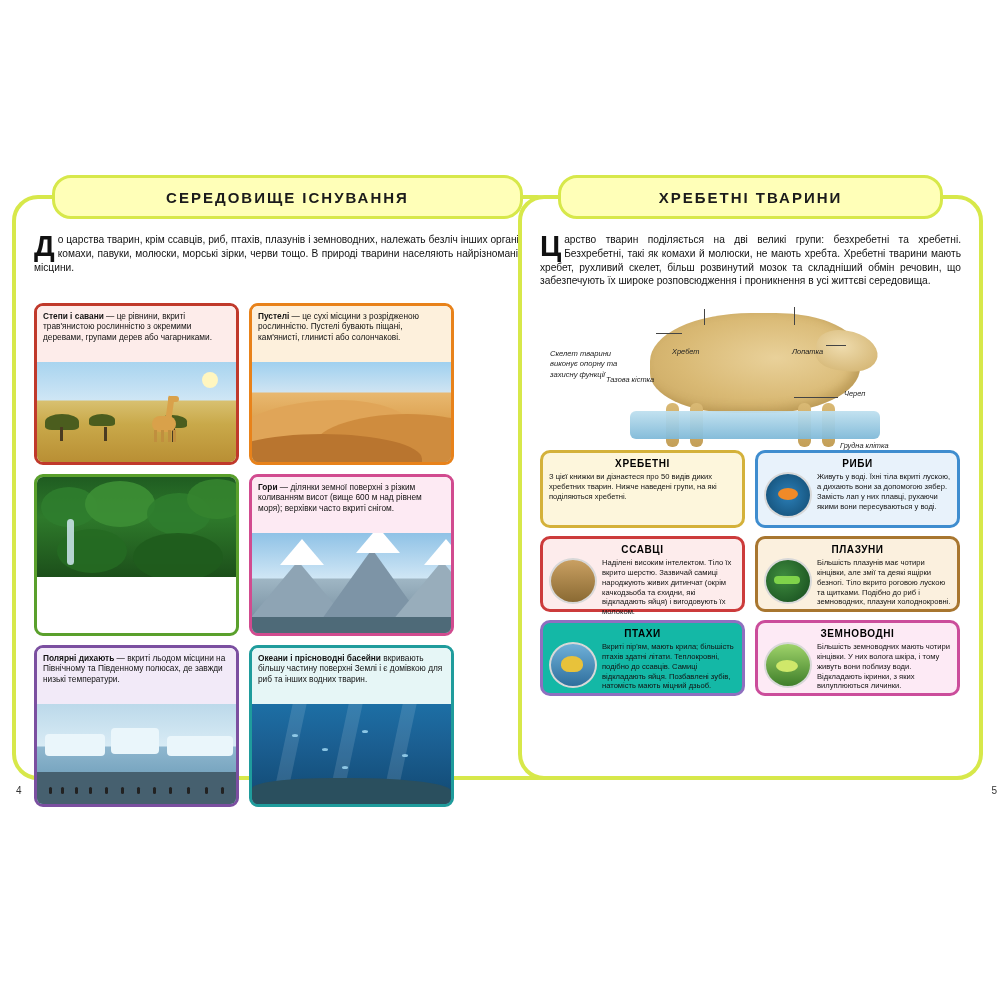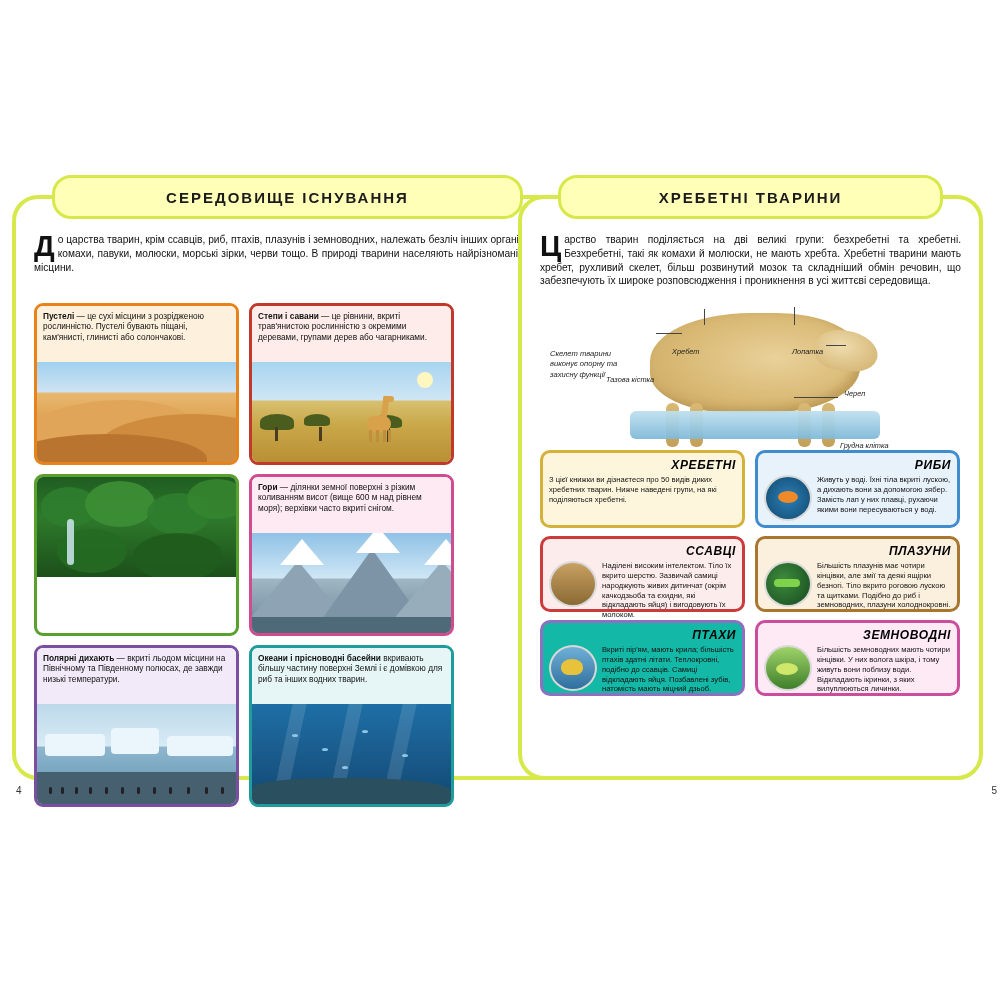--- a/index.html
+++ b/index.html
@@ -120,21 +120,21 @@
   .lbl{position:absolute;font-size:7.4px;color:#222;font-style:italic;white-space:nowrap;margin-top:48px;}
   .ldr{position:absolute;height:1px;background:#444;}
   .cap{position:absolute;left:6px;top:58px;width:76px;font-size:7.6px;font-style:italic;line-height:1.35;color:#222;}
 
   .gcards{position:absolute;left:22px;top:255px;width:420px;}
   .grow{display:flex;gap:10px;margin-bottom:8px;}
   .gcard{
     width:205px;border:3px solid #999;border-radius:10px;padding:4px 6px;
     box-sizing:border-box;display:flex;flex-direction:column;
   }
-  .gcard .h{text-align:right;font-weight:bold;font-size:12px;letter-spacing:.6px;margin:1px 0 3px;font-style:italic;}
+  .gcard .h{text-align:center;font-weight:bold;font-size:10px;letter-spacing:.6px;margin:1px 0 3px;}
   .gcard .b{font-size:7.6px;line-height:1.3;color:#111;}
   .gcard .withpic{display:flex;gap:5px;}
   .thumb{
     width:44px;height:42px;min-width:44px;border-radius:50%;
     border:2px solid #d8d8d8;overflow:hidden;position:relative;
   }
   .g-yellow{border-color:#d4b13a;background:#fdf6dc;}
   .g-blue{border-color:#3f8dcf;background:#e8f2fb;}
   .g-red{border-color:#cc3b3b;background:#fdecec;}
   .g-brown{border-color:#a8762f;background:#fbf0de;}
@@ -164,49 +164,49 @@
 
     <div class="title-band">СЕРЕДОВИЩЕ ІСНУВАННЯ</div>
 
     <div class="intro">
       <span class="drop">Д</span><span>о царства тварин, крім ссавців, риб, птахів, плазунів і земноводних, належать безліч інших організмів: комахи, павуки, молюски, морські зірки, черви тощо. В природі тварини населяють найрізноманітніші місцини.</span>
     </div>
 
     <div class="cards">
 
       <div class="row">
-        <div class="card c-orange">
-          <div class="txt">
-            <b>Пустелі</b><span> — це сухі місцини з розрідженою рослинністю. Пустелі бувають піщані, кам'янисті, глинисті або солончакові.</span>
-          </div>
-          <div class="pic dunes">
-            <div class="d1"></div>
-              <div class="d2"></div>
-              <div class="d3"></div>
-          </div>
-        </div>
-
         <div class="card c-red">
           <div class="txt">
             <b>Степи і савани</b><span> — це рівнини, вкриті трав'янистою рослинністю з окремими деревами, групами дерев або чагарниками.</span>
           </div>
           <div class="pic savanna">
             <div class="sun"></div>
             <div class="tree" style="left:8px;"></div>
             <div class="tree" style="left:52px;bottom:36px;width:26px;height:12px;"></div>
             <div class="tree" style="left:120px;bottom:34px;width:30px;height:13px;"></div>
             <div class="giraffe">
               <div class="body"></div>
                 <div class="neck"></div>
                 <div class="head"></div>
               <div class="leg" style="left:2px;"></div>
                 <div class="leg" style="left:9px;"></div>
               <div class="leg" style="left:16px;"></div>
                 <div class="leg" style="left:21px;"></div>
             </div>
+          </div>
+        </div>
+
+        <div class="card c-orange">
+          <div class="txt">
+            <b>Пустелі</b><span> — це сухі місцини з розрідженою рослинністю. Пустелі бувають піщані, кам'янисті, глинисті або солончакові.</span>
+          </div>
+          <div class="pic dunes">
+            <div class="d1"></div>
+              <div class="d2"></div>
+              <div class="d3"></div>
           </div>
         </div>
       </div>
 
       <div class="row">
         <div class="card c-green">
           <div class="pic forest">
             <div class="c" style="left:4px;top:10px;width:56px;height:40px;"></div>
             <div class="c" style="left:48px;top:4px;width:70px;height:46px;background:#3d8f35;"></div>
             <div class="c" style="left:110px;top:16px;width:64px;height:42px;"></div>

